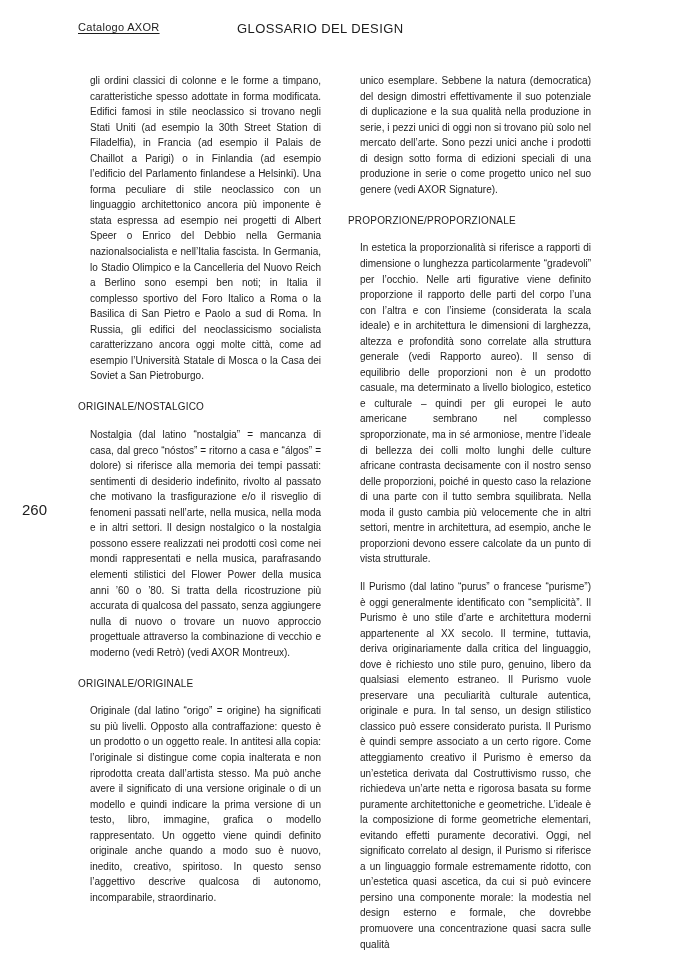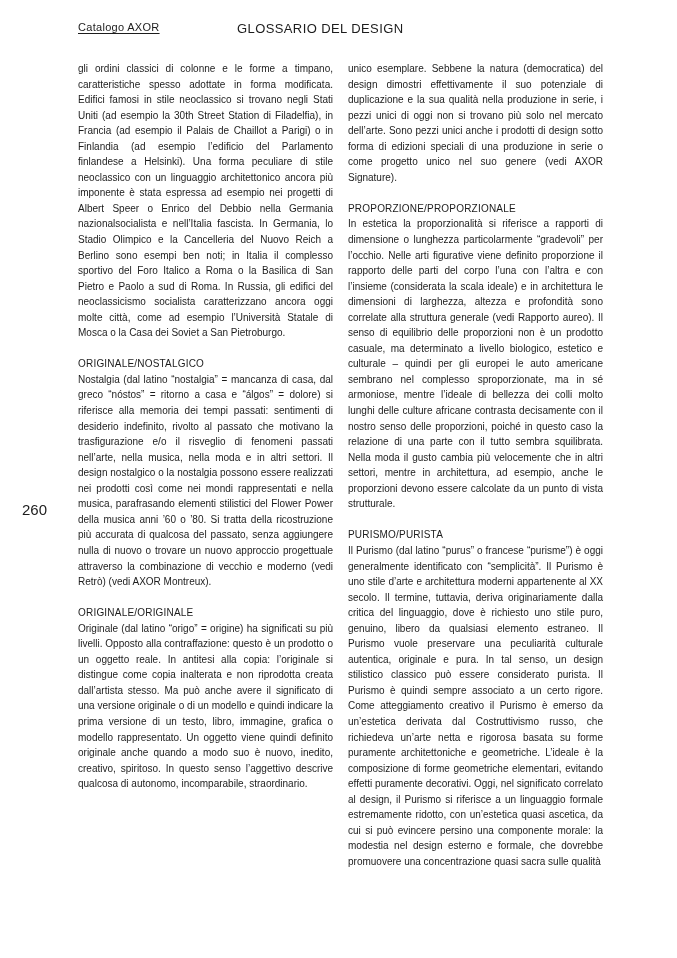--- a/index.html
+++ b/index.html
@@ -43,21 +43,21 @@
     gap: 15px;
   }
   .column {
     width: 255px;
     font-size: 10px;
     line-height: 15.55px;
     text-align: justify;
     hyphens: auto;
     -webkit-hyphens: auto;
   }
-  .column p { margin: 0; }
+  .column p { margin: 12px; }
   .column h3 {
     margin: 15.55px 0 0 0;
     font-size: 10px;
     font-weight: normal;
     letter-spacing: 0.2px;
     line-height: 15.55px;
   }
 </style>
 </head>
 <body>
@@ -82,18 +82,17 @@
       <p>Originale (dal latino “origo” = origine) ha significati su più livelli. Opposto alla contraffazione: questo è un prodotto o un oggetto reale. In antitesi alla copia: l’originale si distingue come copia inalterata e non riprodotta creata dall’artista stesso. Ma può anche avere il significato di una versione originale o di un modello e quindi indicare la prima versione di un testo, libro, immagine, grafica o modello rappresentato. Un oggetto viene quindi definito originale anche quando a modo suo è nuovo, inedito, creativo, spiritoso. In questo senso l’aggettivo descrive qualcosa di autonomo, incomparabile, straordinario.</p>
 
     </div>
 
     <div class="column">
       <p>unico esemplare. Sebbene la natura (democratica) del design dimostri effettivamente il suo potenziale di duplicazione e la sua qualità nella produzione in serie, i pezzi unici di oggi non si trovano più solo nel mercato dell’arte. Sono pezzi unici anche i prodotti di design sotto forma di edizioni speciali di una produzione in serie o come progetto unico nel suo genere (vedi AXOR Signature).</p>
 
       <h3>PROPORZIONE/PROPORZIONALE</h3>
       <p>In estetica la proporzionalità si riferisce a rapporti di dimensione o lunghezza particolarmente “gradevoli” per l’occhio. Nelle arti figurative viene definito proporzione il rapporto delle parti del corpo l’una con l’altra e con l’insieme (considerata la scala ideale) e in architettura le dimensioni di larghezza, altezza e profondità sono correlate alla struttura generale (vedi Rapporto aureo). Il senso di equilibrio delle proporzioni non è un prodotto casuale, ma determinato a livello biologico, estetico e culturale – quindi per gli europei le auto americane sembrano nel complesso sproporzionate, ma in sé armoniose, mentre l’ideale di bellezza dei colli molto lunghi delle culture africane contrasta decisamente con il nostro senso delle proporzioni, poiché in questo caso la relazione di una parte con il tutto sembra squilibrata. Nella moda il gusto cambia più velocemente che in altri settori, mentre in architettura, ad esempio, anche le proporzioni devono essere calcolate da un punto di vista strutturale.</p>
 
-      <h3>PURISMO/PURISTA</h3>
       <p>Il Purismo (dal latino “purus” o francese “purisme”) è oggi generalmente identificato con “semplicità”. Il Purismo è uno stile d’arte e architettura moderni appartenente al XX secolo. Il termine, tuttavia, deriva originariamente dalla critica del linguaggio, dove è richiesto uno stile puro, genuino, libero da qualsiasi elemento estraneo. Il Purismo vuole preservare una peculiarità culturale autentica, originale e pura. In tal senso, un design stilistico classico può essere considerato purista. Il Purismo è quindi sempre associato a un certo rigore. Come atteggiamento creativo il Purismo è emerso da un’estetica derivata dal Costruttivismo russo, che richiedeva un’arte netta e rigorosa basata su forme puramente architettoniche e geometriche. L’ideale è la composizione di forme geometriche elementari, evitando effetti puramente decorativi. Oggi, nel significato correlato al design, il Purismo si riferisce a un linguaggio formale estremamente ridotto, con un’estetica quasi ascetica, da cui si può evincere persino una componente morale: la modestia nel design esterno e formale, che dovrebbe promuovere una concentrazione quasi sacra sulle qualità</p>
     </div>
 
   </main>
 </div>
 
 </body></html>

